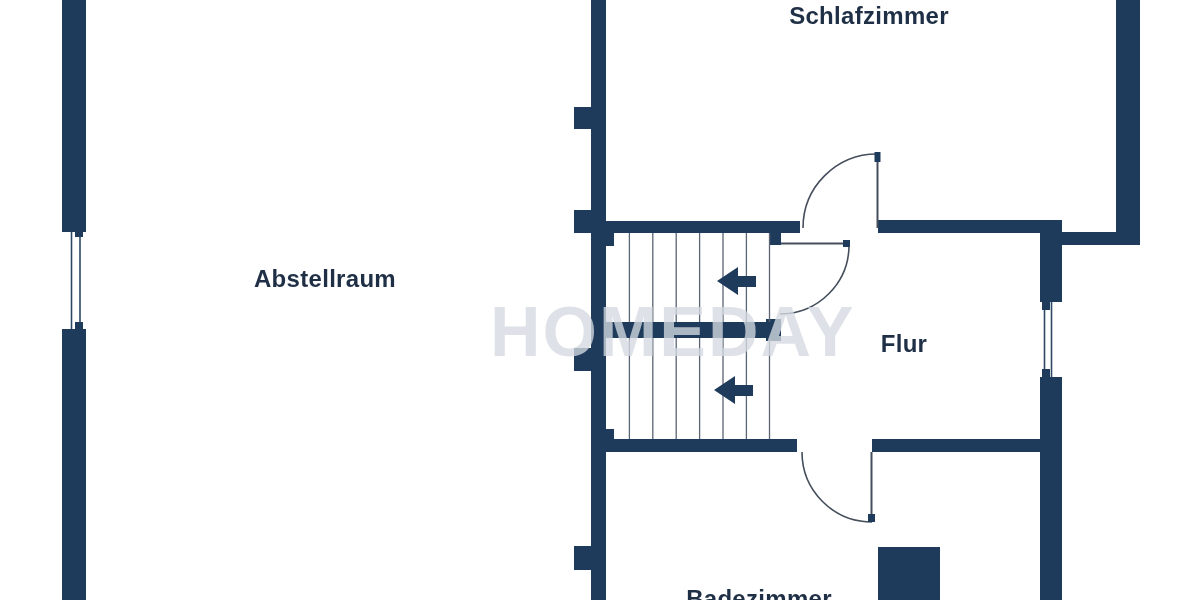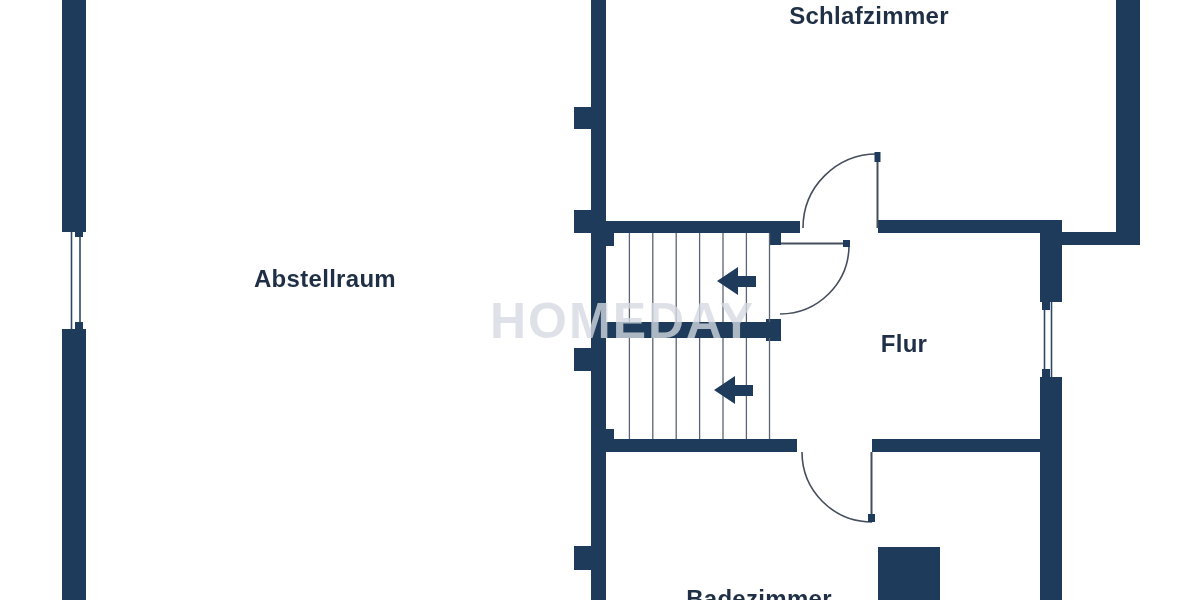--- a/index.html
+++ b/index.html
@@ -91,14 +91,14 @@
       <path d="M 802 452 A 70 70 0 0 0 872 522" fill="none" stroke="#454e5c" stroke-width="1.6"></path>
       <line x1="871.5" y1="452" x2="871.5" y2="521" stroke="#454e5c" stroke-width="2"></line>
       <rect x="868" y="514" width="7" height="8" fill="#1f3b5c"></rect>
     </svg>
   <div id="labels">
       <div class="room-label" style="left: 869px; top: 16px;">Schlafzimmer</div>
       <div class="room-label" style="left: 325px; top: 279px;">Abstellraum</div>
       <div class="room-label" style="left: 904px; top: 344px;">Flur</div>
       <div class="room-label" style="left: 759px; top: 599px;">Badezimmer</div>
     </div>
-  <div id="watermark" style="left: 490px; top: 292px; font-size: 50px;">HOMEDAY</div>
+  <div id="watermark" style="left: 490px; top: 292px; font-size: 70px;">HOMEDAY</div>
 </div>
 
 </body></html>

